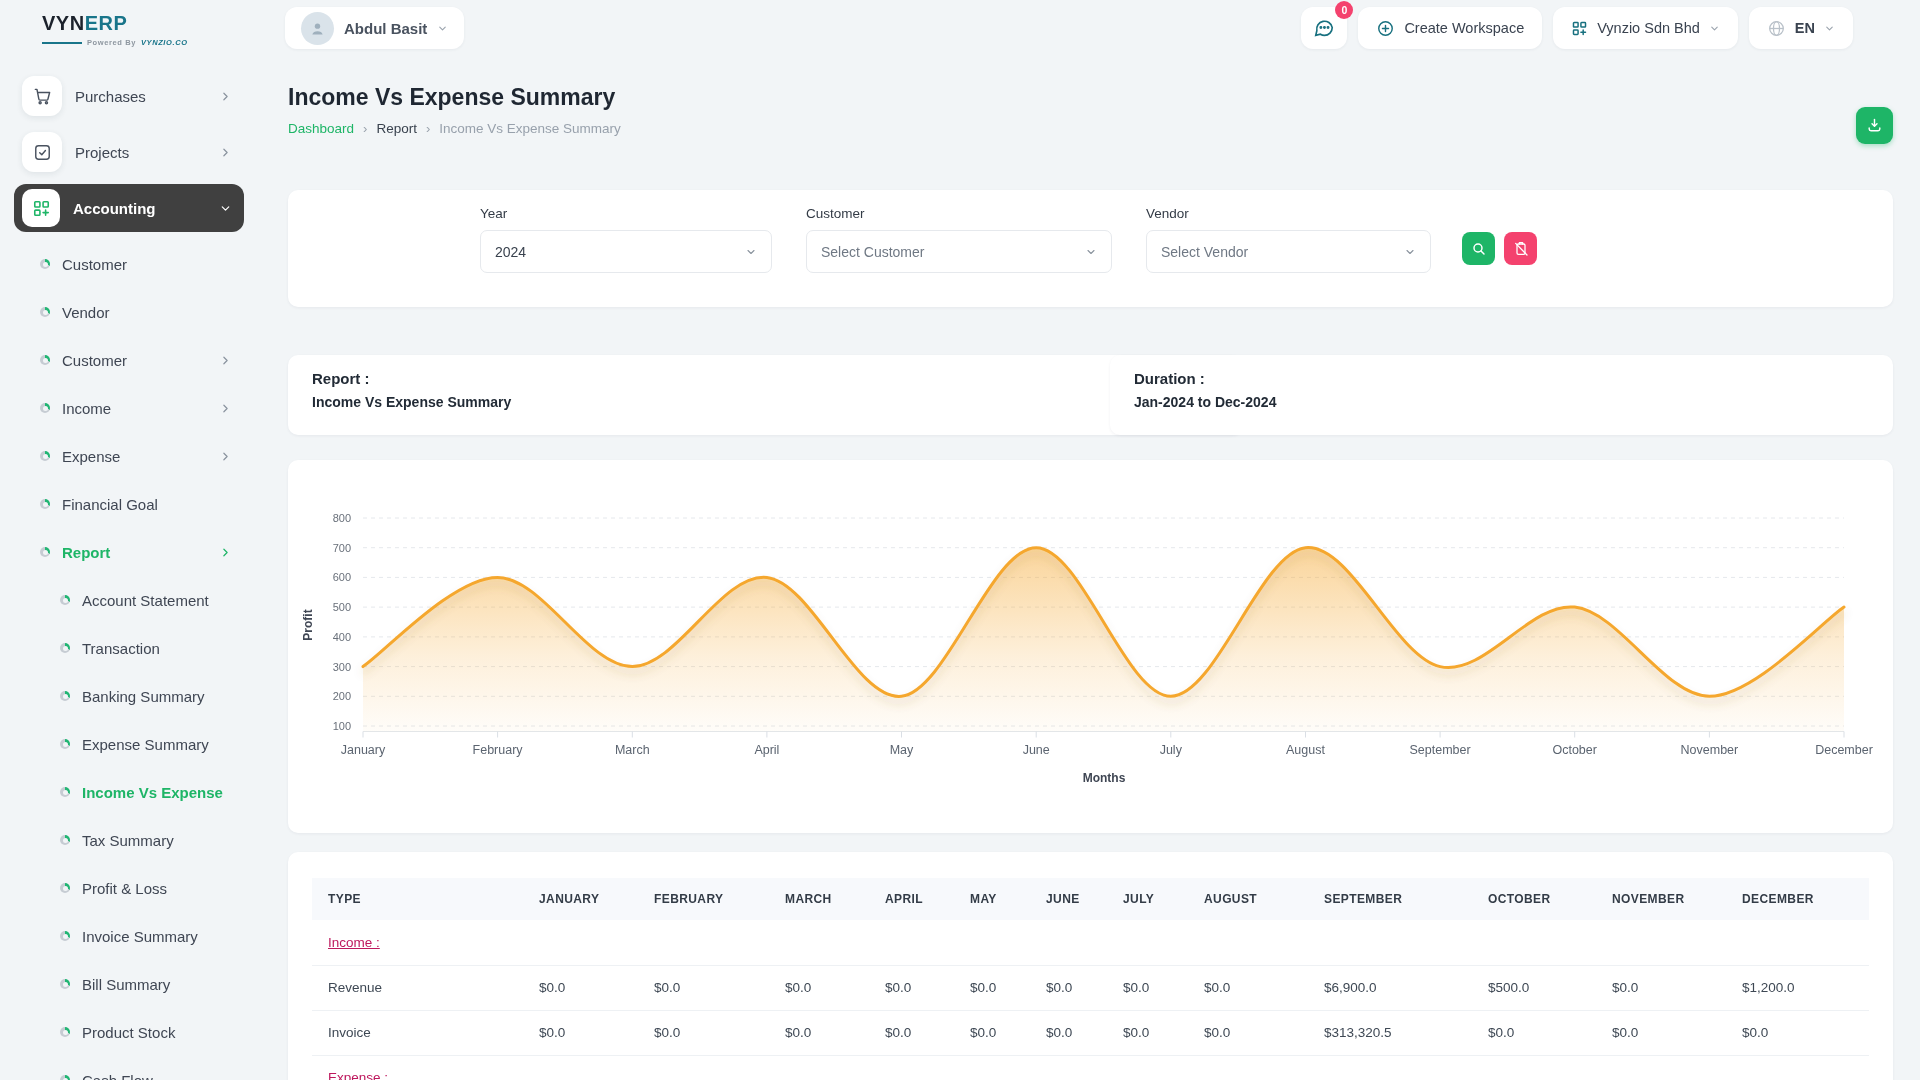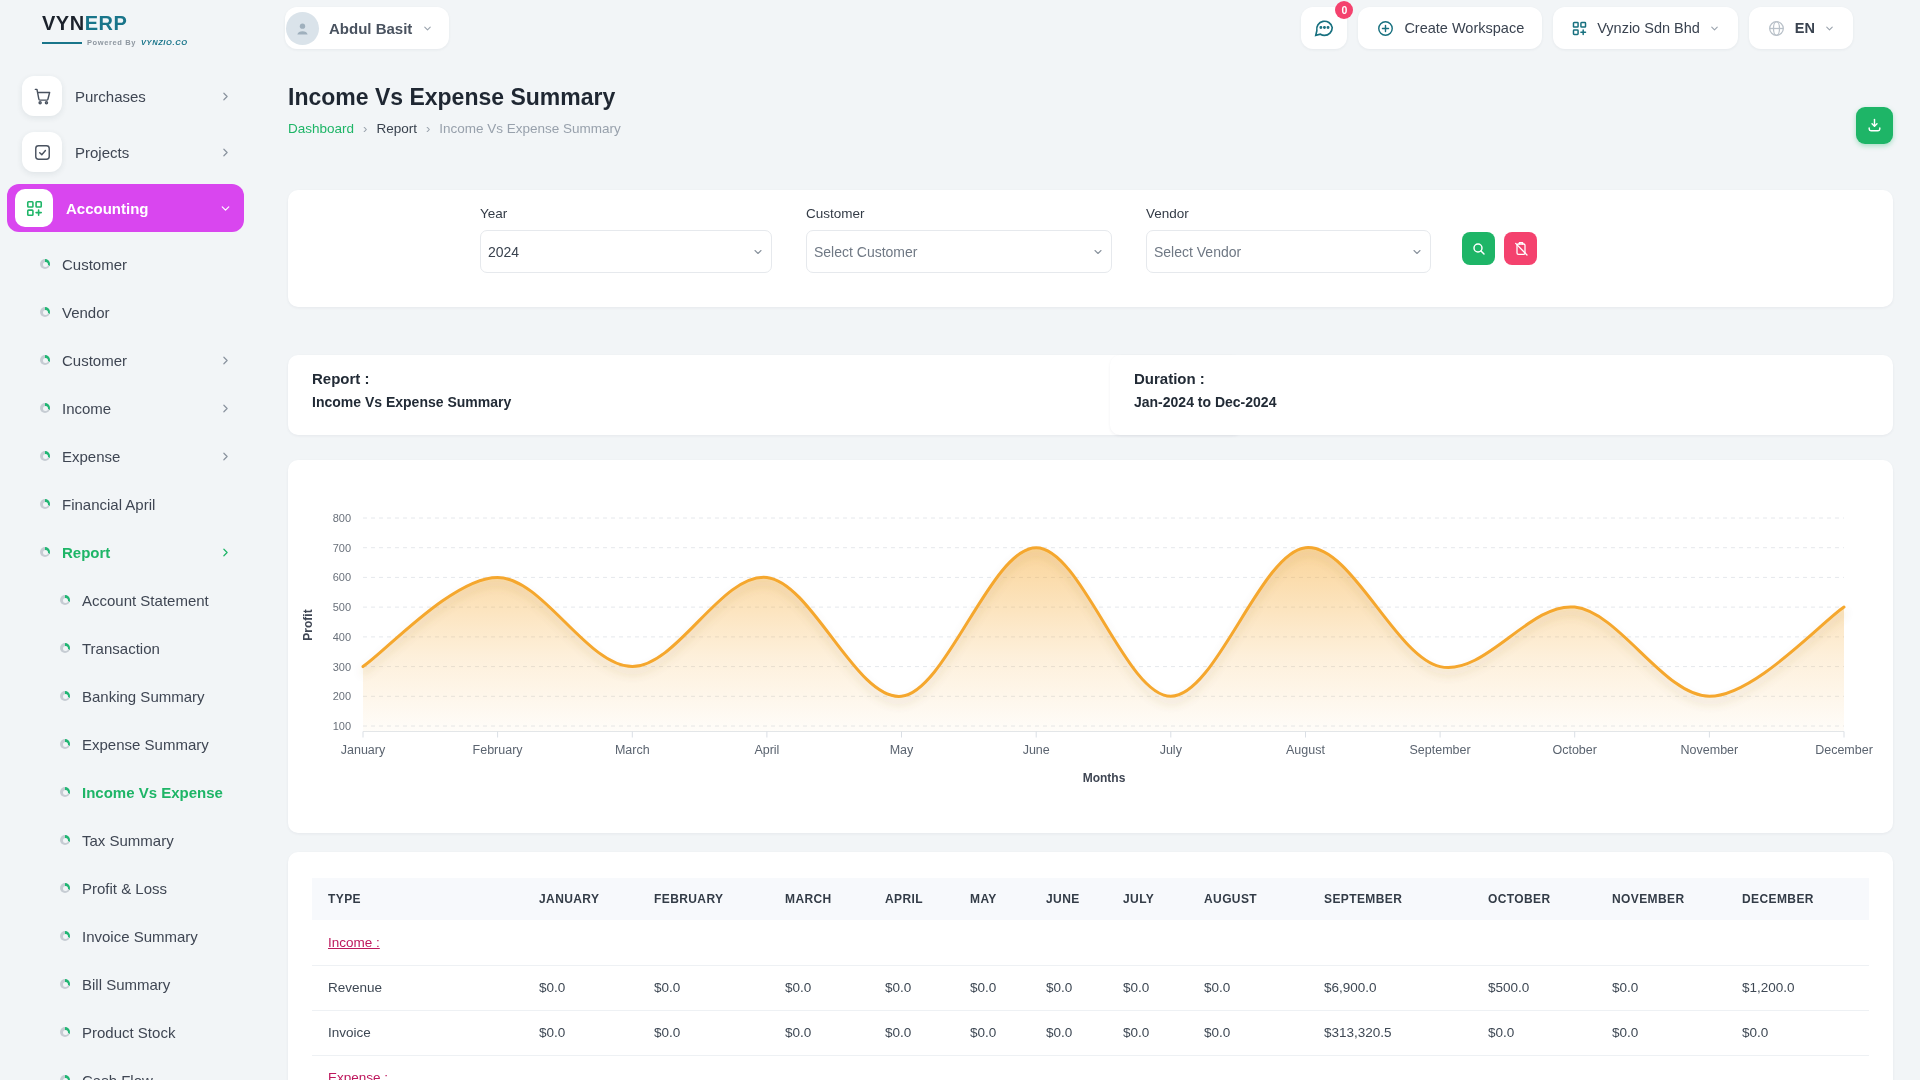--- a/index.html
+++ b/index.html
@@ -13,37 +13,37 @@
   .logo-text { font-size:20px; font-weight:800; letter-spacing:.5px; line-height:28px; }
   .logo-text .p1 { color:#1c222c; }
   .logo-text .p2 { color:#19758a; }
   .logo-sub { display:flex; align-items:center; gap:5px; margin-top:1px; }
   .logo-line { width:40px; height:2px; background:#19758a; }
   .logo-sub .t1 { font-size:7.5px; font-weight:700; color:#8e97a0; letter-spacing:.6px; }
   .logo-sub .t2 { font-size:7.5px; font-weight:700; color:#19758a; letter-spacing:.6px; font-style:italic; }
 
   .pill { background:#fff; border-radius:12px; height:42px; display:flex; align-items:center;
           box-shadow:0 1px 3px rgba(40,55,75,.06); }
-  .user-chip { position:absolute; left:285px; top:7px; padding:4px 16px 4px 1px; gap:10px; }
+  .user-chip { position:absolute; left:285px; top:7px; padding:4px 16px 4px 16px; gap:10px; }
   .avatar { width:33px; height:33px; border-radius:50%; background:#dae3ea; display:flex; align-items:center; justify-content:center; }
   .user-name { font-size:15px; font-weight:600; color:#49525f; }
 
   .topbar-right { position:absolute; right:67px; top:7px; display:flex; gap:11px; }
   .icon-btn { width:46px; justify-content:center; position:relative; cursor:pointer; }
   .chat-badge { position:absolute; top:-6px; right:-6px; min-width:18px; height:18px; border-radius:9px;
     background:#f4426e; color:#fff; font-size:10.5px; font-weight:700; display:flex; align-items:center; justify-content:center; }
   .tb-btn { padding:0 18px; gap:9px; font-size:14.5px; font-weight:500; color:#3a4350; cursor:pointer; }
 
   
   .sidebar { position:absolute; left:0; top:56px; width:258px; bottom:0; padding-top:16px; }
   .snav-item { height:48px; margin:0 14px 8px 14px; padding:0 12px 0 8px; display:flex; align-items:center; gap:13px; border-radius:12px; cursor:pointer; }
   .snav-iconbox { width:40px; height:40px; border-radius:12px; background:#fff; box-shadow:0 2px 6px rgba(35,50,70,.09);
       display:flex; align-items:center; justify-content:center; flex:none; }
   .snav-label { font-size:15px; font-weight:500; color:#3f4653; flex:1; }
-  .snav-item.active { background:#d946ef;margin-left:7px; }
+  .snav-item.active { background:#404040; }
   .snav-item.active .snav-label { color:#fff; font-weight:600; }
   .snav-item.active .snav-iconbox { width:38px; height:38px; border-radius:10px; box-shadow:none; }
   .chev { flex:none; display:flex; }
 
   .ssub-item { height:48px; display:flex; align-items:center; gap:12px; padding:0 26px 0 40px; cursor:pointer; }
   .ssub-item.deep { padding-left:60px; }
   .ring { width:10px; height:10px; border-radius:50%; flex:none; position:relative;
           background:conic-gradient(#21b573 0deg 110deg, #c6ccd3 110deg 360deg); }
   .ring::after { content:""; position:absolute; inset:2.5px; border-radius:50%; background:#f2f5f7; }
   .ssub-label { font-size:15px; font-weight:500; color:#3f4653; flex:1; }
@@ -57,21 +57,21 @@
   .bc-mid { color:#39424e; }
   .bc-cur { color:#98a1ac; }
   .bc-sep { color:#9aa3ad; font-size:13px; }
   .dl-btn { position:absolute; top:51px; right:0; width:37px; height:37px; border-radius:9px; background:#1eb567;
     display:flex; align-items:center; justify-content:center; cursor:pointer; box-shadow:0 2px 5px rgba(30,181,103,.35); }
 
   .card { position:absolute; background:#fff; border-radius:10px; box-shadow:0 1px 3px rgba(30,40,60,.06); }
   .filter-card { top:134px; left:0; width:1605px; height:117px; padding:16px 0 0 192px; display:flex; align-items:flex-start; }
   .filter-field { margin-right:34px; }
   .filter-field label { display:block; font-size:13.5px; color:#333b46; margin-bottom:9px; }
-  .select { height:43px; background:#fff; border:1px solid #e6e9ed; border-radius:7px; padding:0 7px;
+  .select { height:43px; background:#fff; border:1px solid #e6e9ed; border-radius:7px; padding:0 14px;
             display:flex; align-items:center; justify-content:space-between; font-size:14px; cursor:pointer; }
   .select .val { color:#39424e; }
   .select .ph  { color:#6f7884; }
   .filter-actions { display:flex; gap:9px; margin-top:26px; margin-left:-3px; }
   .sq-btn { width:33px; height:33px; border-radius:8px; display:flex; align-items:center; justify-content:center; cursor:pointer; border:none; }
   .sq-btn.green { background:#1eb567; }
   .sq-btn.pink  { background:#f4426e; }
 
   .info-card { top:299px; height:80px; padding:15px 24px; }
   .info-card .ttl { font-size:15px; font-weight:700; color:#222b36; }
@@ -246,21 +246,21 @@
     <span class="ring"></span>
     <span class="ssub-label">Expense</span>
     <span class="chev">
         <svg width="13" height="13" viewBox="0 0 24 24" fill="none" stroke="#8a939e" stroke-width="2.2" stroke-linecap="round" stroke-linejoin="round">
           <path d="M9 6l6 6-6 6"></path>
         </svg>
       </span>
   </div>
     <div class="ssub-item">
     <span class="ring"></span>
-    <span class="ssub-label">Financial April</span>
+    <span class="ssub-label">Financial Goal</span>
 
   </div>
     <div class="ssub-item green">
     <span class="ring"></span>
     <span class="ssub-label">Report</span>
     <span class="chev">
         <svg width="13" height="13" viewBox="0 0 24 24" fill="none" stroke="#1eb567" stroke-width="2.2" stroke-linecap="round" stroke-linejoin="round">
           <path d="M9 6l6 6-6 6"></path>
         </svg>
       </span>

